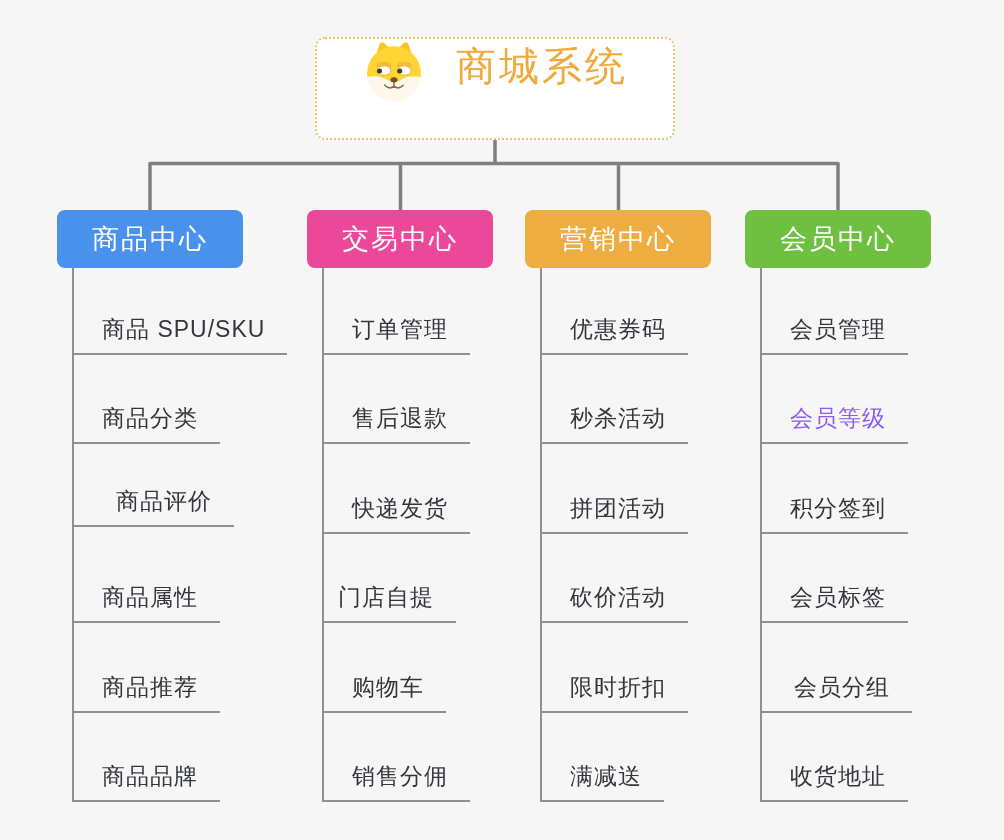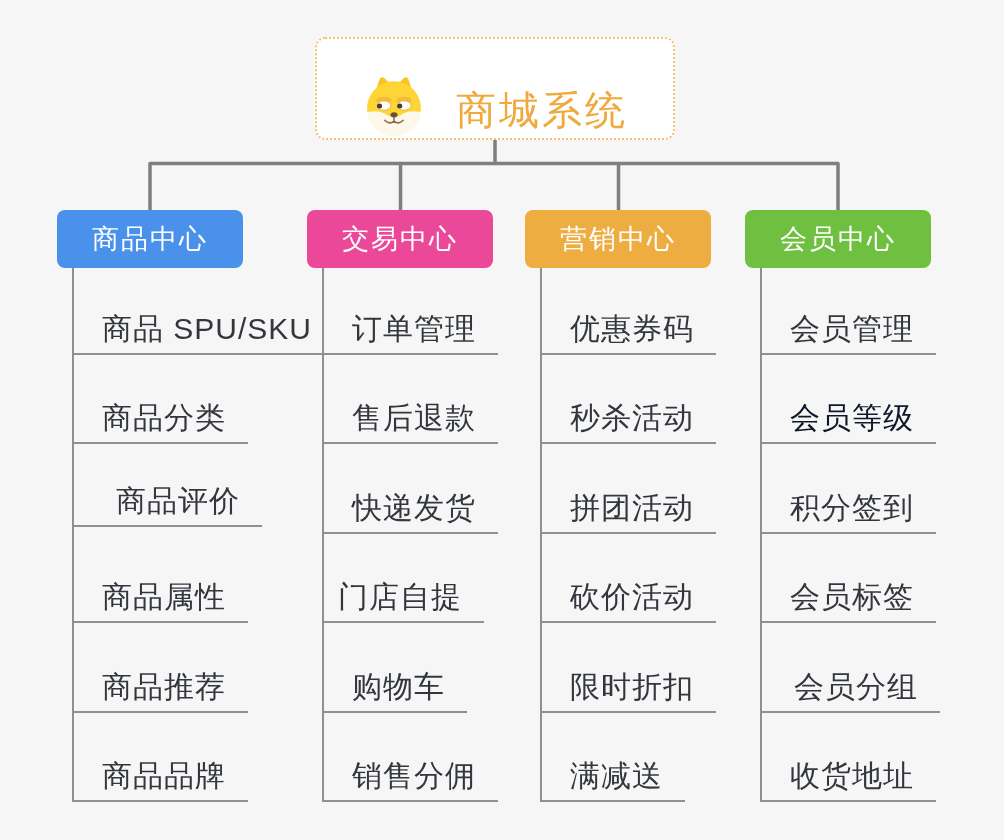--- a/index.html
+++ b/index.html
@@ -25,21 +25,21 @@
     stroke-linejoin:round;
     stroke-linecap:butt;
   }
   .root-node{
     position:absolute;
     left:315px;top:37px;width:360px;height:103px;
     background:#ffffff;
     border:2px dotted #f5c169;
     border-radius:10px;
     box-sizing:border-box;
-    display:flex;align-items:flex-end;justify-content:center;
+    display:flex;align-items:flex-start;justify-content:center;
     gap:30px;
     cursor:pointer;
   }
   .root-title{
     color:#f0a93c;
     font-size:40px;
     letter-spacing:3px;
     white-space:nowrap;
   }
   .doge{width:64px;height:64px;flex:0 0 auto;}
@@ -58,21 +58,21 @@
   .spine{
     position:absolute;
     left:15px;top:58px;
     width:2px;height:534px;
     background:#909090;
   }
   .leaf{
     position:absolute;
     left:15px;
     padding:0 22px 7px 30px;
-    font-size:30px;
+    font-size:23px;
     line-height:34px;
     color:#33373d;
     border-bottom:2px solid #909090;
     white-space:nowrap;
     cursor:pointer;
     letter-spacing:1px;
   }
 </style>
 </head>
 <body>
@@ -132,21 +132,21 @@
         <div class="leaf" style="top: 191.4px; border-bottom-color: rgb(144, 144, 144); color: rgb(51, 55, 61);">秒杀活动</div>
         <div class="leaf" style="top: 280.8px; border-bottom-color: rgb(144, 144, 144); color: rgb(51, 55, 61);">拼团活动</div>
         <div class="leaf" style="top: 370.2px; border-bottom-color: rgb(144, 144, 144); color: rgb(51, 55, 61);">砍价活动</div>
         <div class="leaf" style="top: 459.6px; border-bottom-color: rgb(144, 144, 144); color: rgb(51, 55, 61);">限时折扣</div>
         <div class="leaf" style="top: 549px; border-bottom-color: rgb(144, 144, 144); color: rgb(51, 55, 61);">满减送</div>
       </div>
       <div class="column" style="left: 745px;">
         <div class="branch-head" style="background: rgb(111, 191, 65); font-family: Liberation Serif, serif;">会员中心</div>
         <div class="spine" style="background: rgb(144, 144, 144); height: 534px;"></div>
         <div class="leaf" style="top: 102px; border-bottom-color: rgb(144, 144, 144); color: rgb(51, 55, 61);">会员管理</div>
-        <div class="leaf" style="top: 191.4px; border-bottom-color: rgb(144, 144, 144); color: #0f172a;">会员等级</div>
+        <div class="leaf" style="top: 191.4px; border-bottom-color: rgb(144, 144, 144); color: #8b5cf6;">会员等级</div>
         <div class="leaf" style="top: 280.8px; border-bottom-color: rgb(144, 144, 144); color: rgb(51, 55, 61);">积分签到</div>
         <div class="leaf" style="top: 370.2px; border-bottom-color: rgb(144, 144, 144); color: rgb(51, 55, 61);">会员标签</div>
         <div class="leaf" style="top: 459.6px; border-bottom-color: rgb(144, 144, 144); color: rgb(51, 55, 61); padding-left: 34px;">会员分组</div>
         <div class="leaf" style="top: 549px; border-bottom-color: rgb(144, 144, 144); color: rgb(51, 55, 61);">收货地址</div>
       </div>
     </div>
 
 </div>
 
 </body></html>

